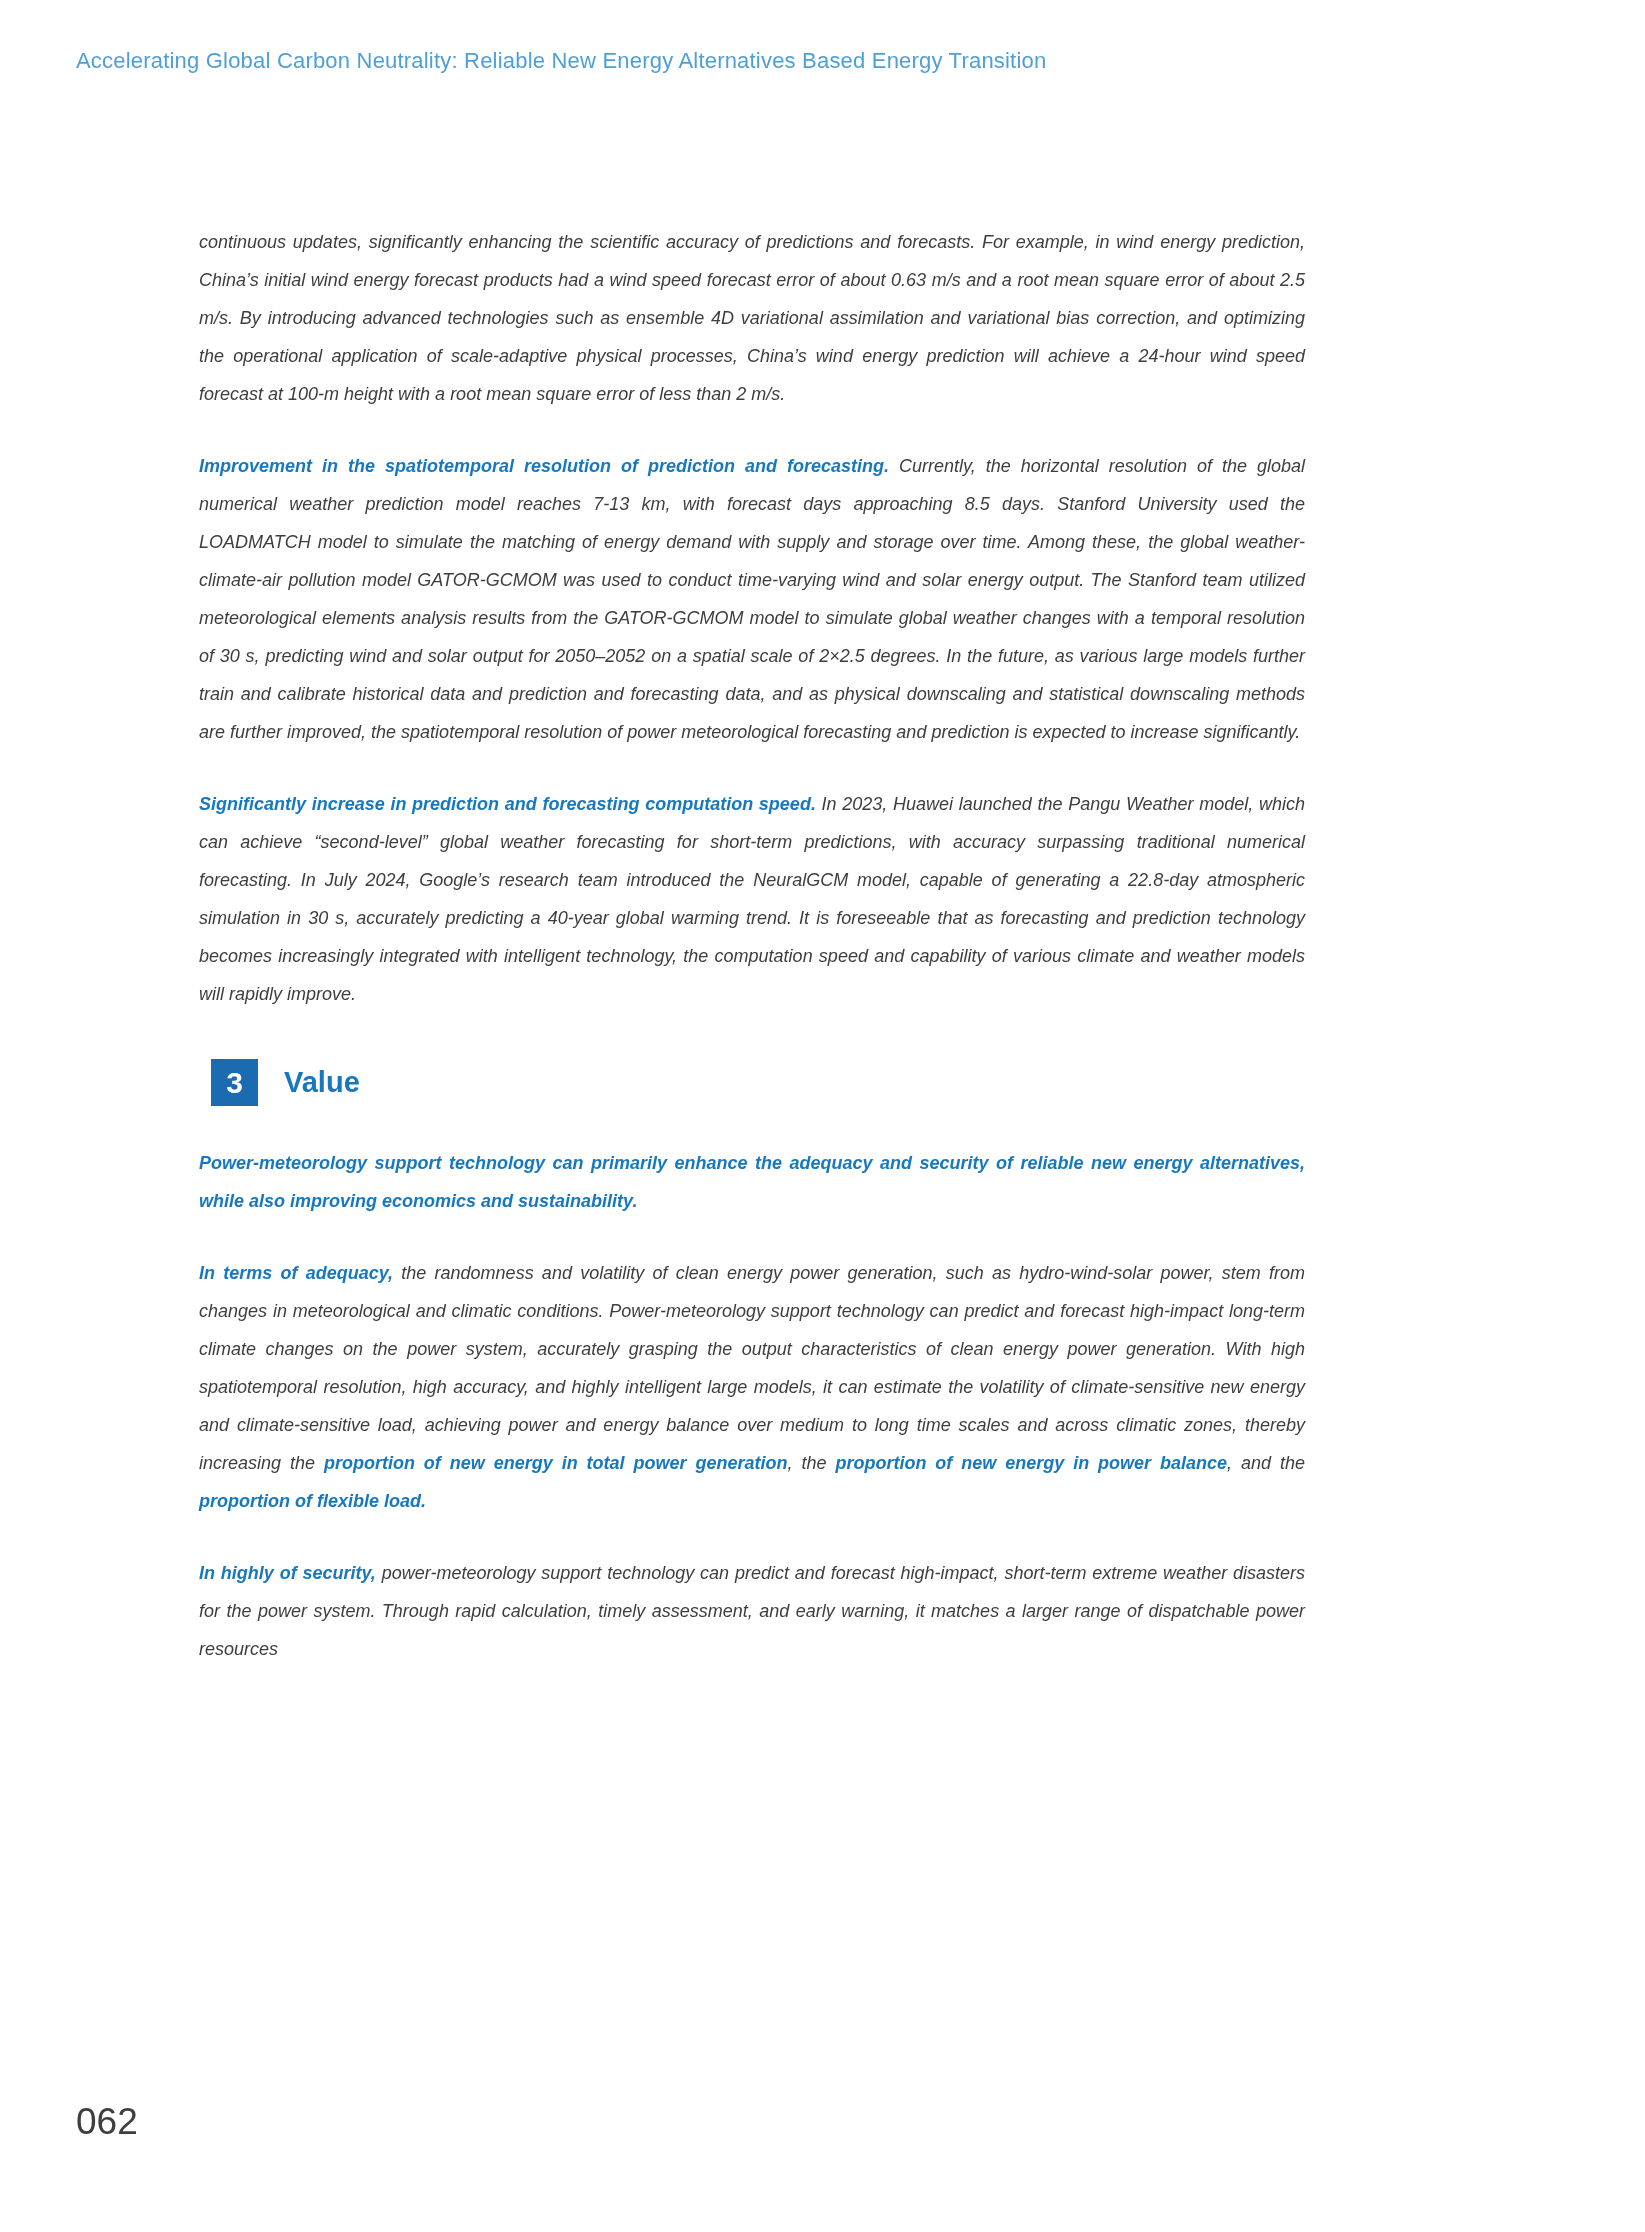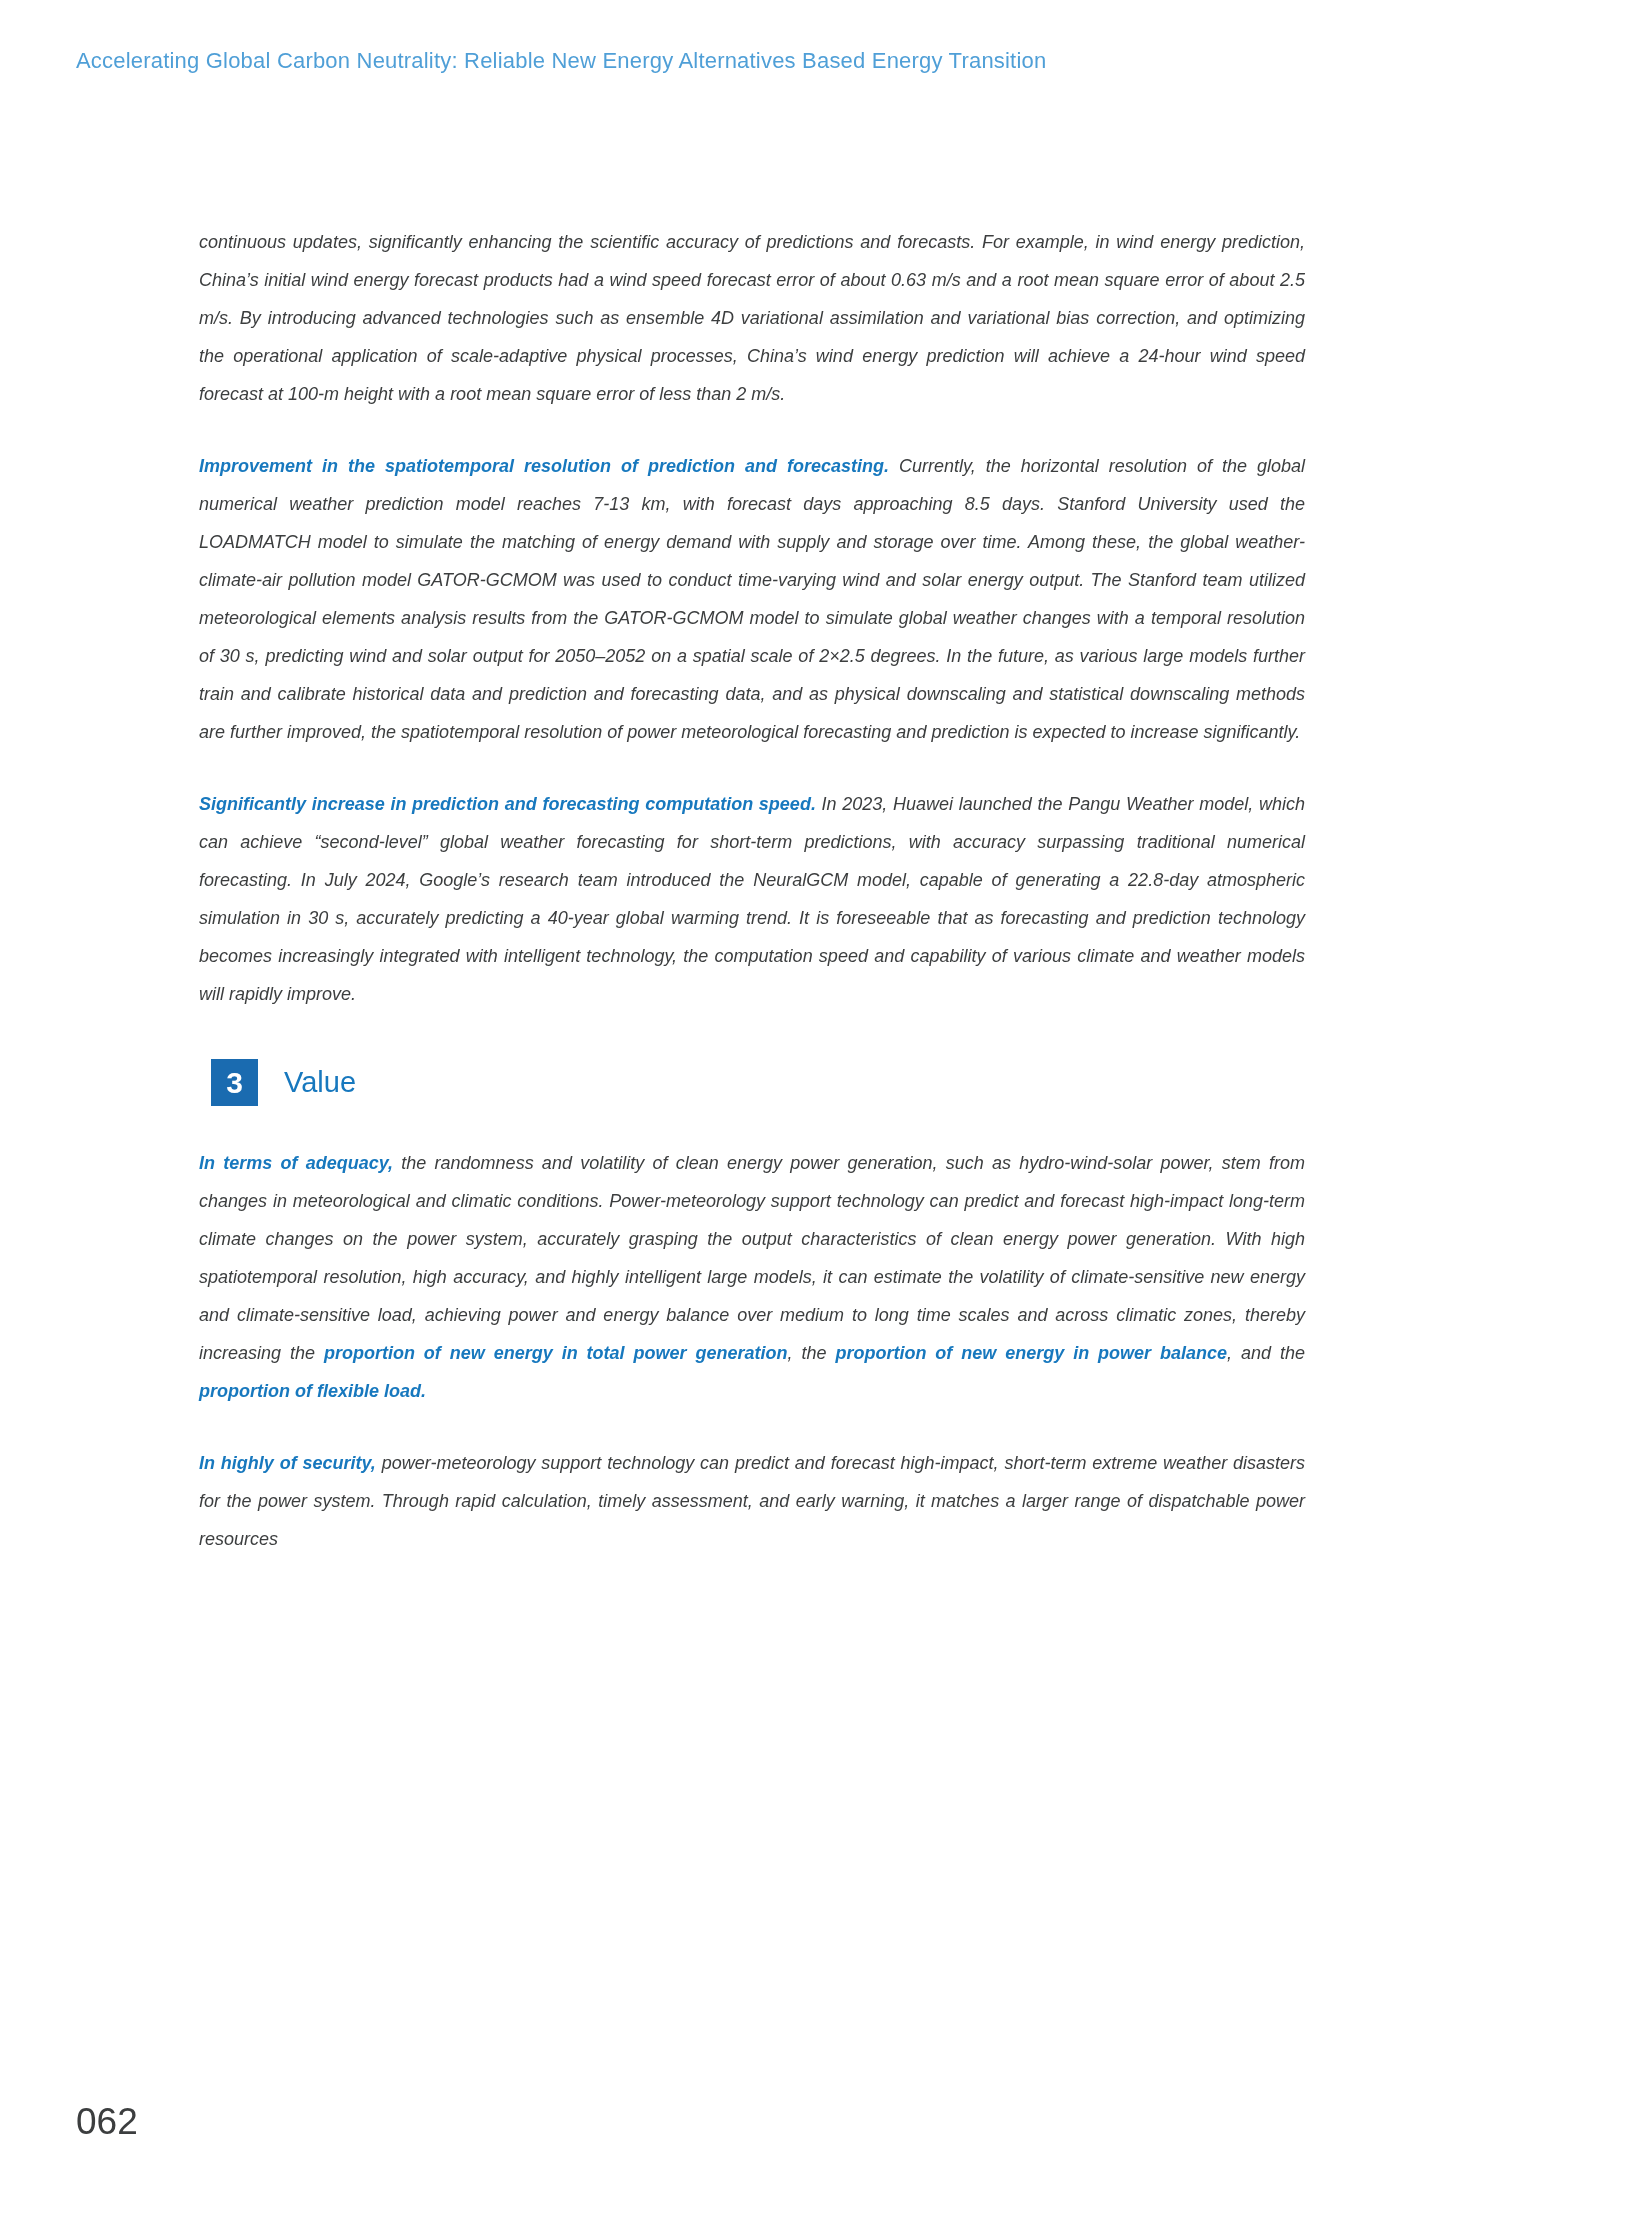--- a/index.html
+++ b/index.html
@@ -60,21 +60,21 @@
     font-size: 30px;
     font-weight: bold;
     display: flex;
     align-items: center;
     justify-content: center;
     flex: 0 0 auto;
   }
   .section-title {
     color: var(--accent-blue, #1778be);
     font-size: 29px;
-    font-weight: normal;
+    font-weight: bold;
   }
   .page-number {
     position: absolute;
     left: 76px;
     top: 2101px;
     font-size: 37px;
     color: var(--body-text, #3c3e3f);
   }
 </style>
 </head>
@@ -90,20 +90,21 @@
 
     <p class="body-par"><span class="accent">Improvement in the spatiotemporal resolution of prediction and forecasting.</span><span> Currently, the horizontal resolution of the global numerical weather prediction model reaches 7-13 km, with forecast days approaching 8.5 days. Stanford University used the LOADMATCH model to simulate the matching of energy demand with supply and storage over time. Among these, the global weather-climate-air pollution model GATOR-GCMOM was used to conduct time-varying wind and solar energy output. The Stanford team utilized meteorological elements analysis results from the GATOR-GCMOM model to simulate global weather changes with a temporal resolution of 30 s, predicting wind and solar output for 2050–2052 on a spatial scale of 2×2.5 degrees. In the future, as various large models further train and calibrate historical data and prediction and forecasting data, and as physical downscaling and statistical downscaling methods are further improved, the spatiotemporal resolution of power meteorological forecasting and prediction is expected to increase significantly.</span></p>
 
     <p class="body-par"><span class="accent">Significantly increase in prediction and forecasting computation speed.</span><span> In 2023, Huawei launched the Pangu Weather model, which can achieve “second-level” global weather forecasting for short-term predictions, with accuracy surpassing traditional numerical forecasting. In July 2024, Google’s research team introduced the NeuralGCM model, capable of generating a 22.8-day atmospheric simulation in 30 s, accurately predicting a 40-year global warming trend. It is foreseeable that as forecasting and prediction technology becomes increasingly integrated with intelligent technology, the computation speed and capability of various climate and weather models will rapidly improve.</span></p>
 
     <div class="section-heading">
       <div class="section-badge">3</div>
       <div class="section-title">Value</div>
     </div>
 
+    <p class="body-par"><span class="accent">Power-meteorology support technology can primarily enhance the adequacy and security of reliable new energy alternatives, while also improving economics and sustainability.</span></p>
 
     <p class="body-par"><span class="accent">In terms of adequacy,</span><span> the randomness and volatility of clean energy power generation, such as hydro-wind-solar power, stem from changes in meteorological and climatic conditions. Power-meteorology support technology can predict and forecast high-impact long-term climate changes on the power system, accurately grasping the output characteristics of clean energy power generation. With high spatiotemporal resolution, high accuracy, and highly intelligent large models, it can estimate the volatility of climate-sensitive new energy and climate-sensitive load, achieving power and energy balance over medium to long time scales and across climatic zones, thereby increasing the </span><span class="accent">proportion of new energy in total power generation</span><span>, the </span><span class="accent">proportion of new energy in power balance</span><span>, and the </span><span class="accent">proportion of flexible load.</span></p>
 
     <p class="body-par"><span class="accent">In highly of security,</span><span> power-meteorology support technology can predict and forecast high-impact, short-term extreme weather disasters for the power system. Through rapid calculation, timely assessment, and early warning, it matches a larger range of dispatchable power resources</span></p>
 
   </main>
 
   <div class="page-number">062</div>
 
 </div>

